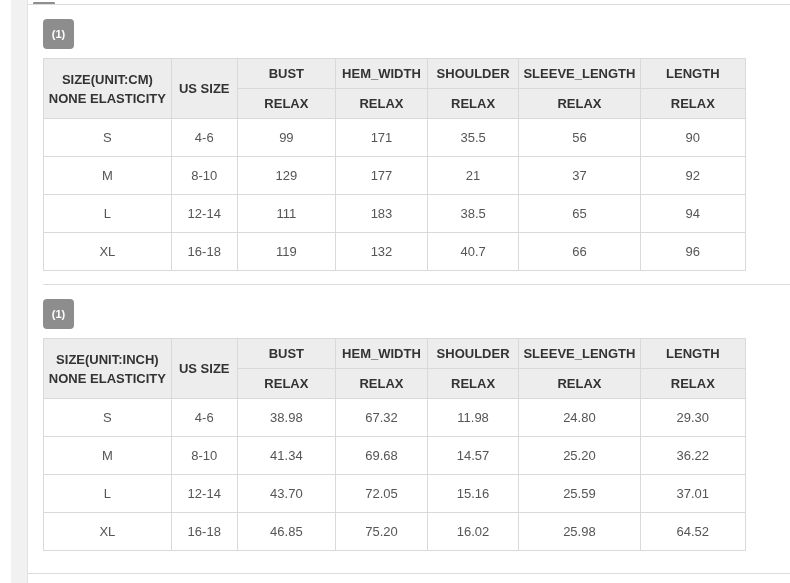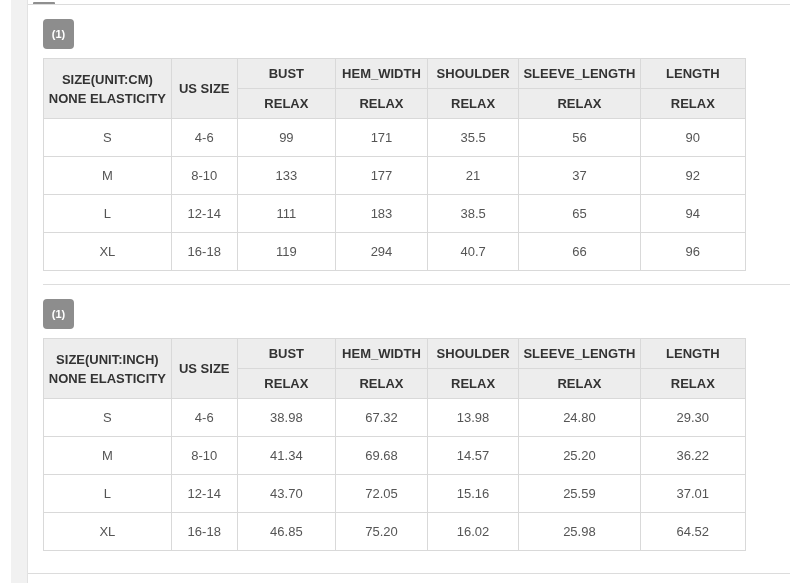--- a/index.html
+++ b/index.html
@@ -100,40 +100,40 @@
           <td>4-6</td>
           <td>99</td>
           <td>171</td>
           <td>35.5</td>
           <td>56</td>
           <td>90</td>
         </tr>
         <tr>
           <td>M</td>
           <td>8-10</td>
-          <td>133</td>
+          <td>129</td>
           <td>177</td>
           <td>21</td>
           <td>37</td>
           <td>92</td>
         </tr>
         <tr>
           <td>L</td>
           <td>12-14</td>
           <td>111</td>
           <td>183</td>
           <td>38.5</td>
           <td>65</td>
           <td>94</td>
         </tr>
         <tr>
           <td>XL</td>
           <td>16-18</td>
           <td>119</td>
-          <td>294</td>
+          <td>132</td>
           <td>40.7</td>
           <td>66</td>
           <td>96</td>
         </tr>
       </tbody>
     </table>
   </div>
 
   <hr class="section-divider">
 
@@ -170,21 +170,21 @@
           <th>RELAX</th>
           <th>RELAX</th>
         </tr>
       </thead>
       <tbody>
         <tr>
           <td>S</td>
           <td>4-6</td>
           <td>38.98</td>
           <td>67.32</td>
-          <td>13.98</td>
+          <td>11.98</td>
           <td>24.80</td>
           <td>29.30</td>
         </tr>
         <tr>
           <td>M</td>
           <td>8-10</td>
           <td>41.34</td>
           <td>69.68</td>
           <td>14.57</td>
           <td>25.20</td>

